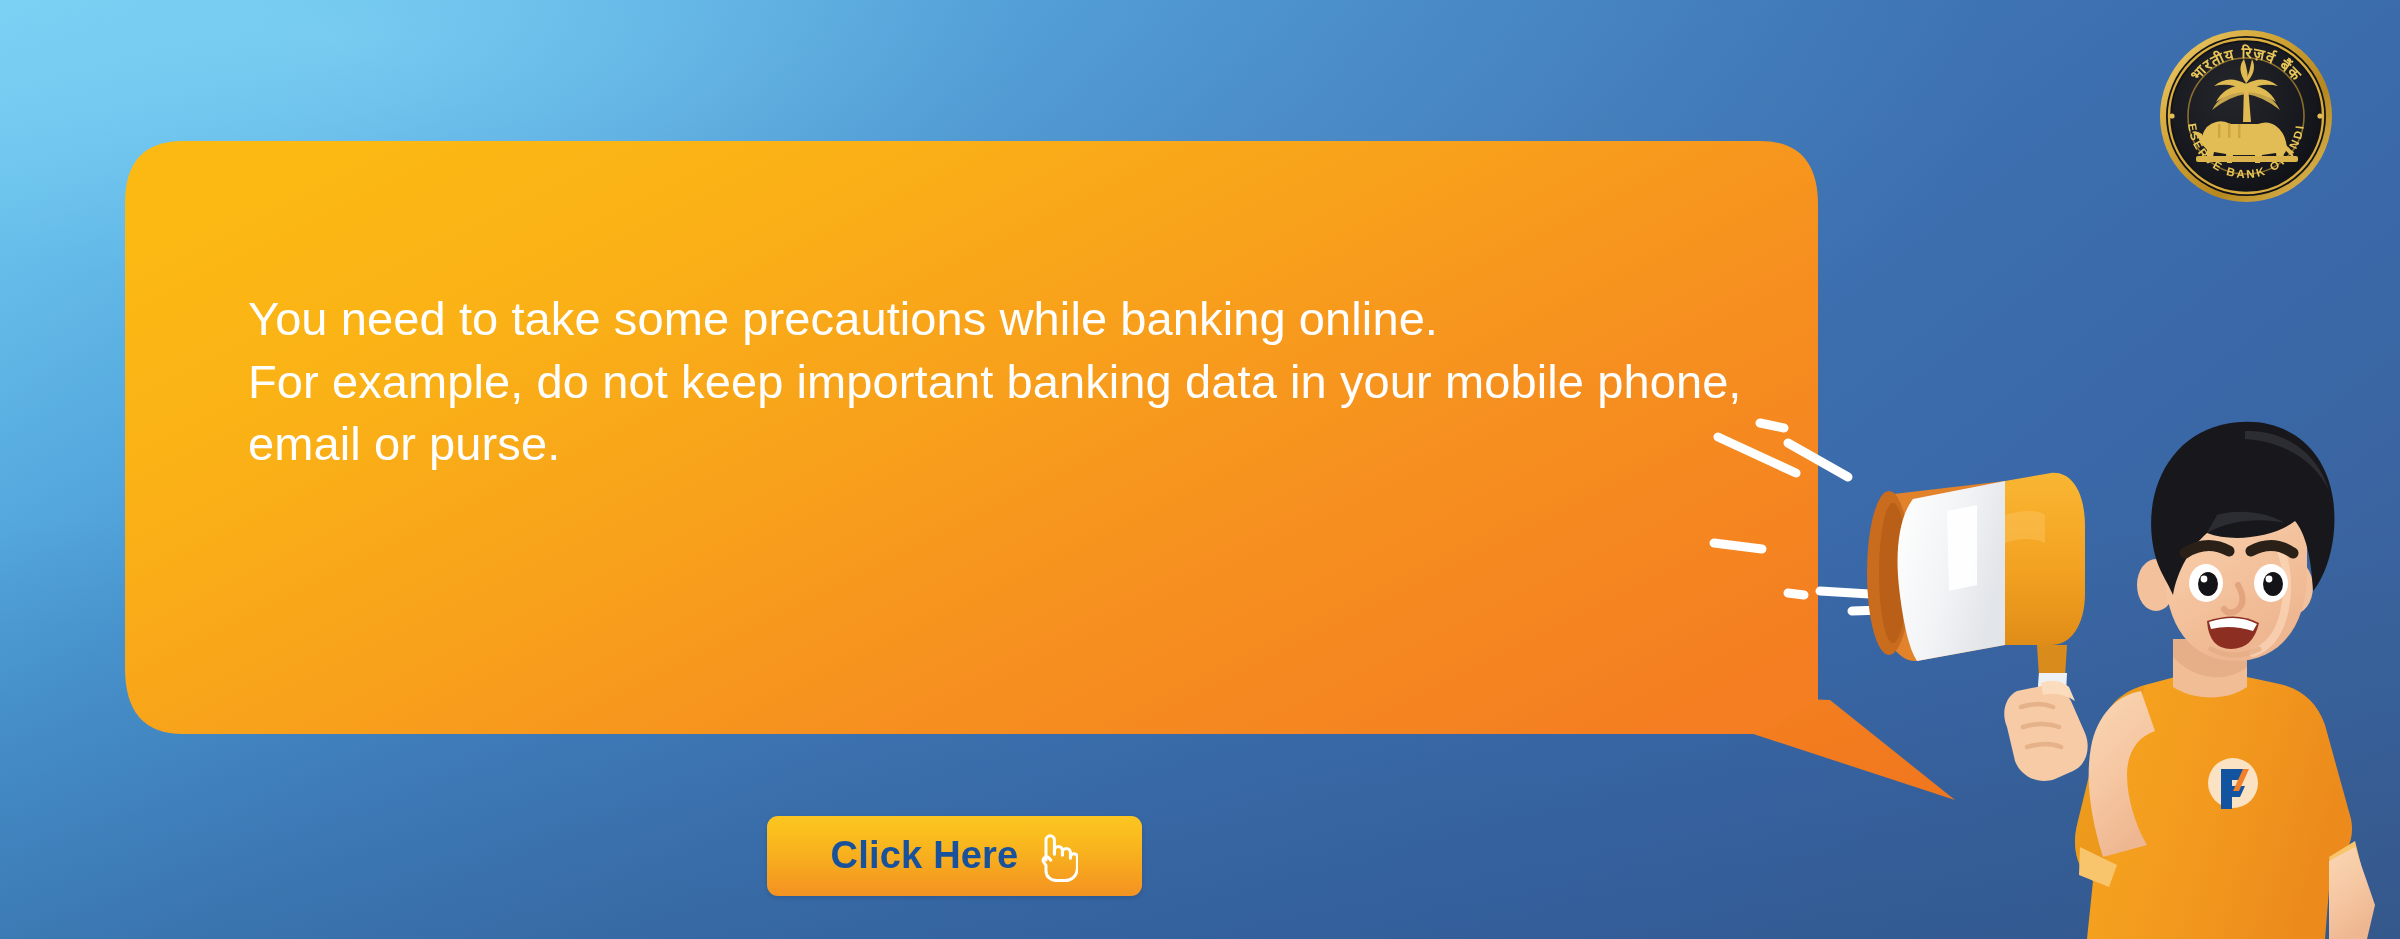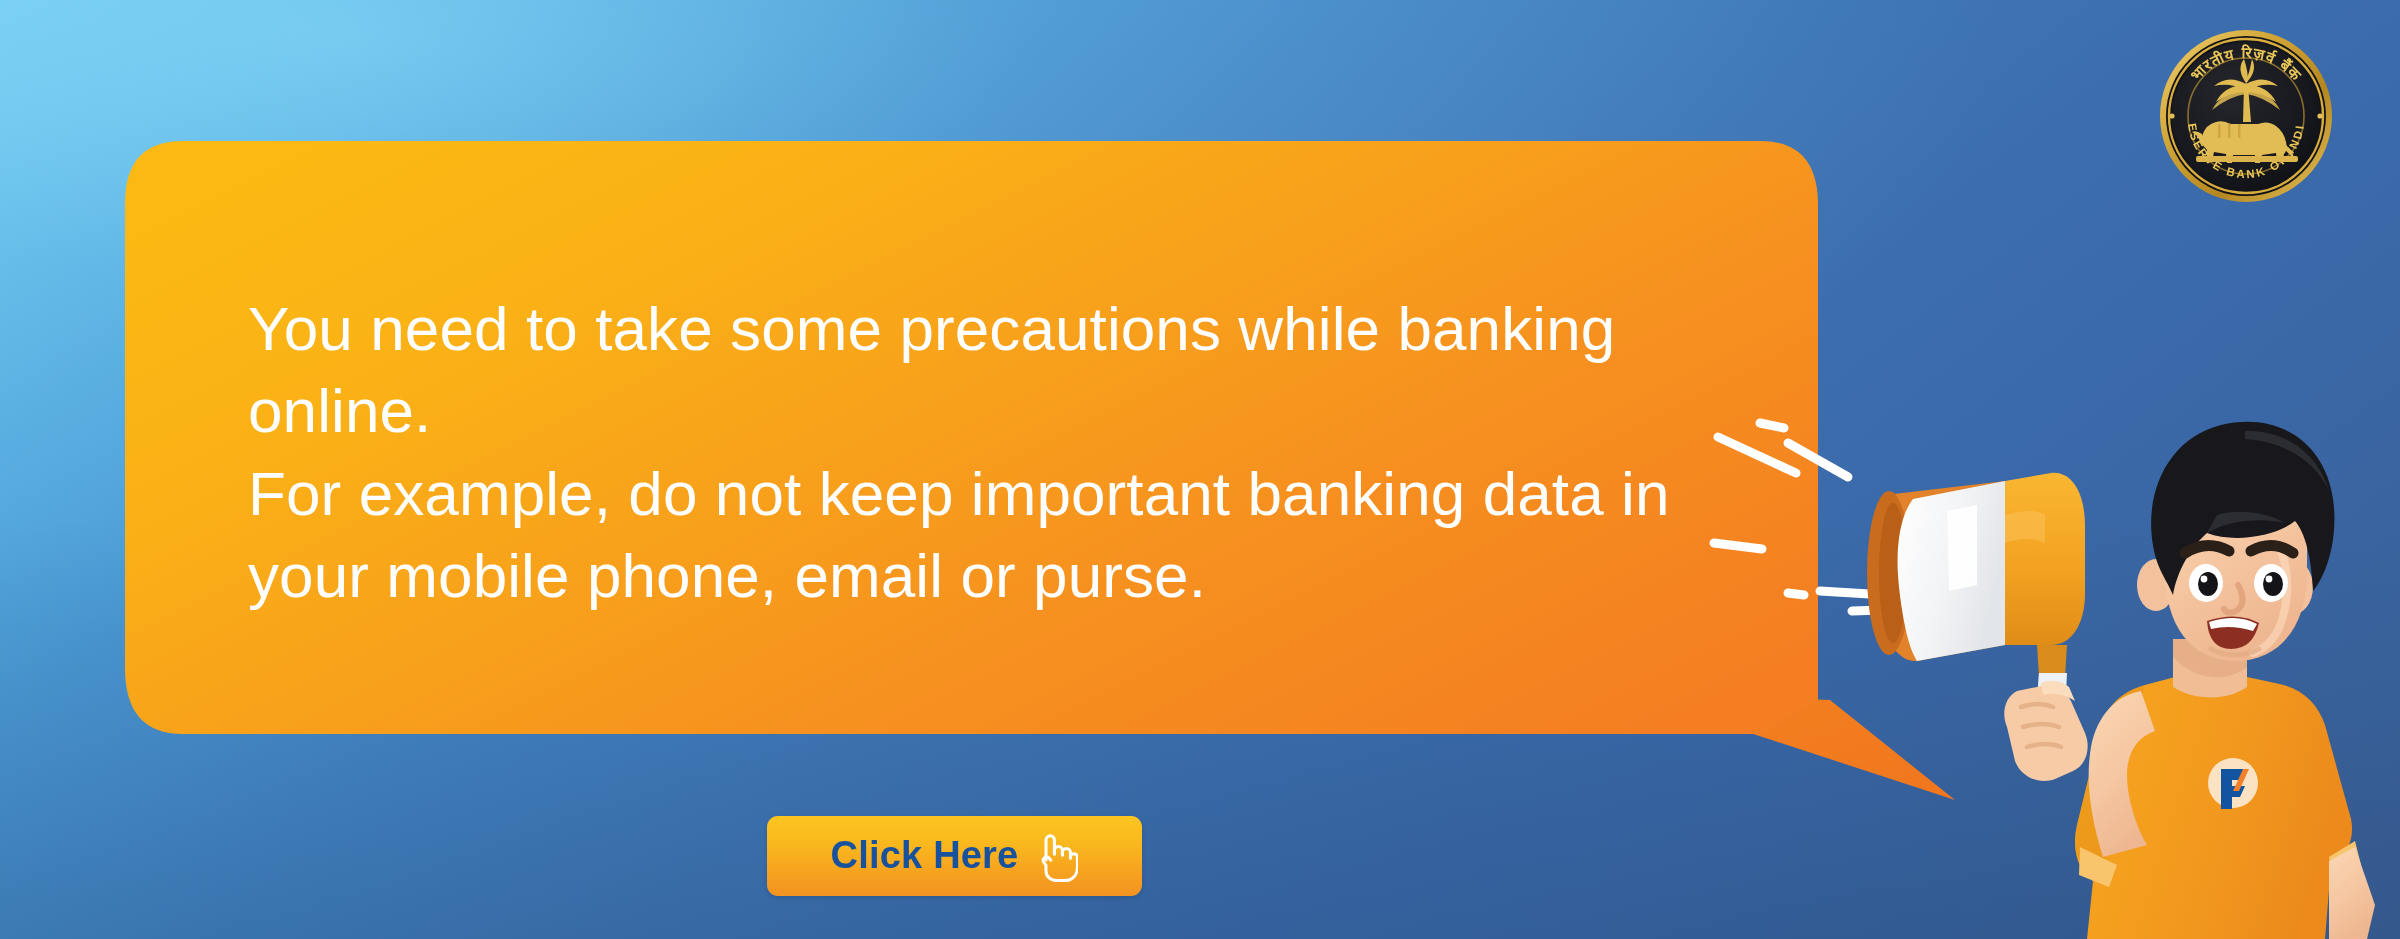--- a/index.html
+++ b/index.html
@@ -60,21 +60,21 @@
     pointer-events: none;
   }
   .bubble-svg { display:block; width:2400px; height:939px; }
 
   .bubble-text {
     position: absolute;
     left: 248px;
     top: 288px;
     width: 1520px;
     color: #ffffff;
-    font-size: 62px;
+    font-size: 47px;
     line-height: 1.33;
     font-weight: 400;
     letter-spacing: 0.1px;
     white-space: pre-line;
     text-rendering: optimizeLegibility;
   }
 
   
   .cta {
     position: absolute;

